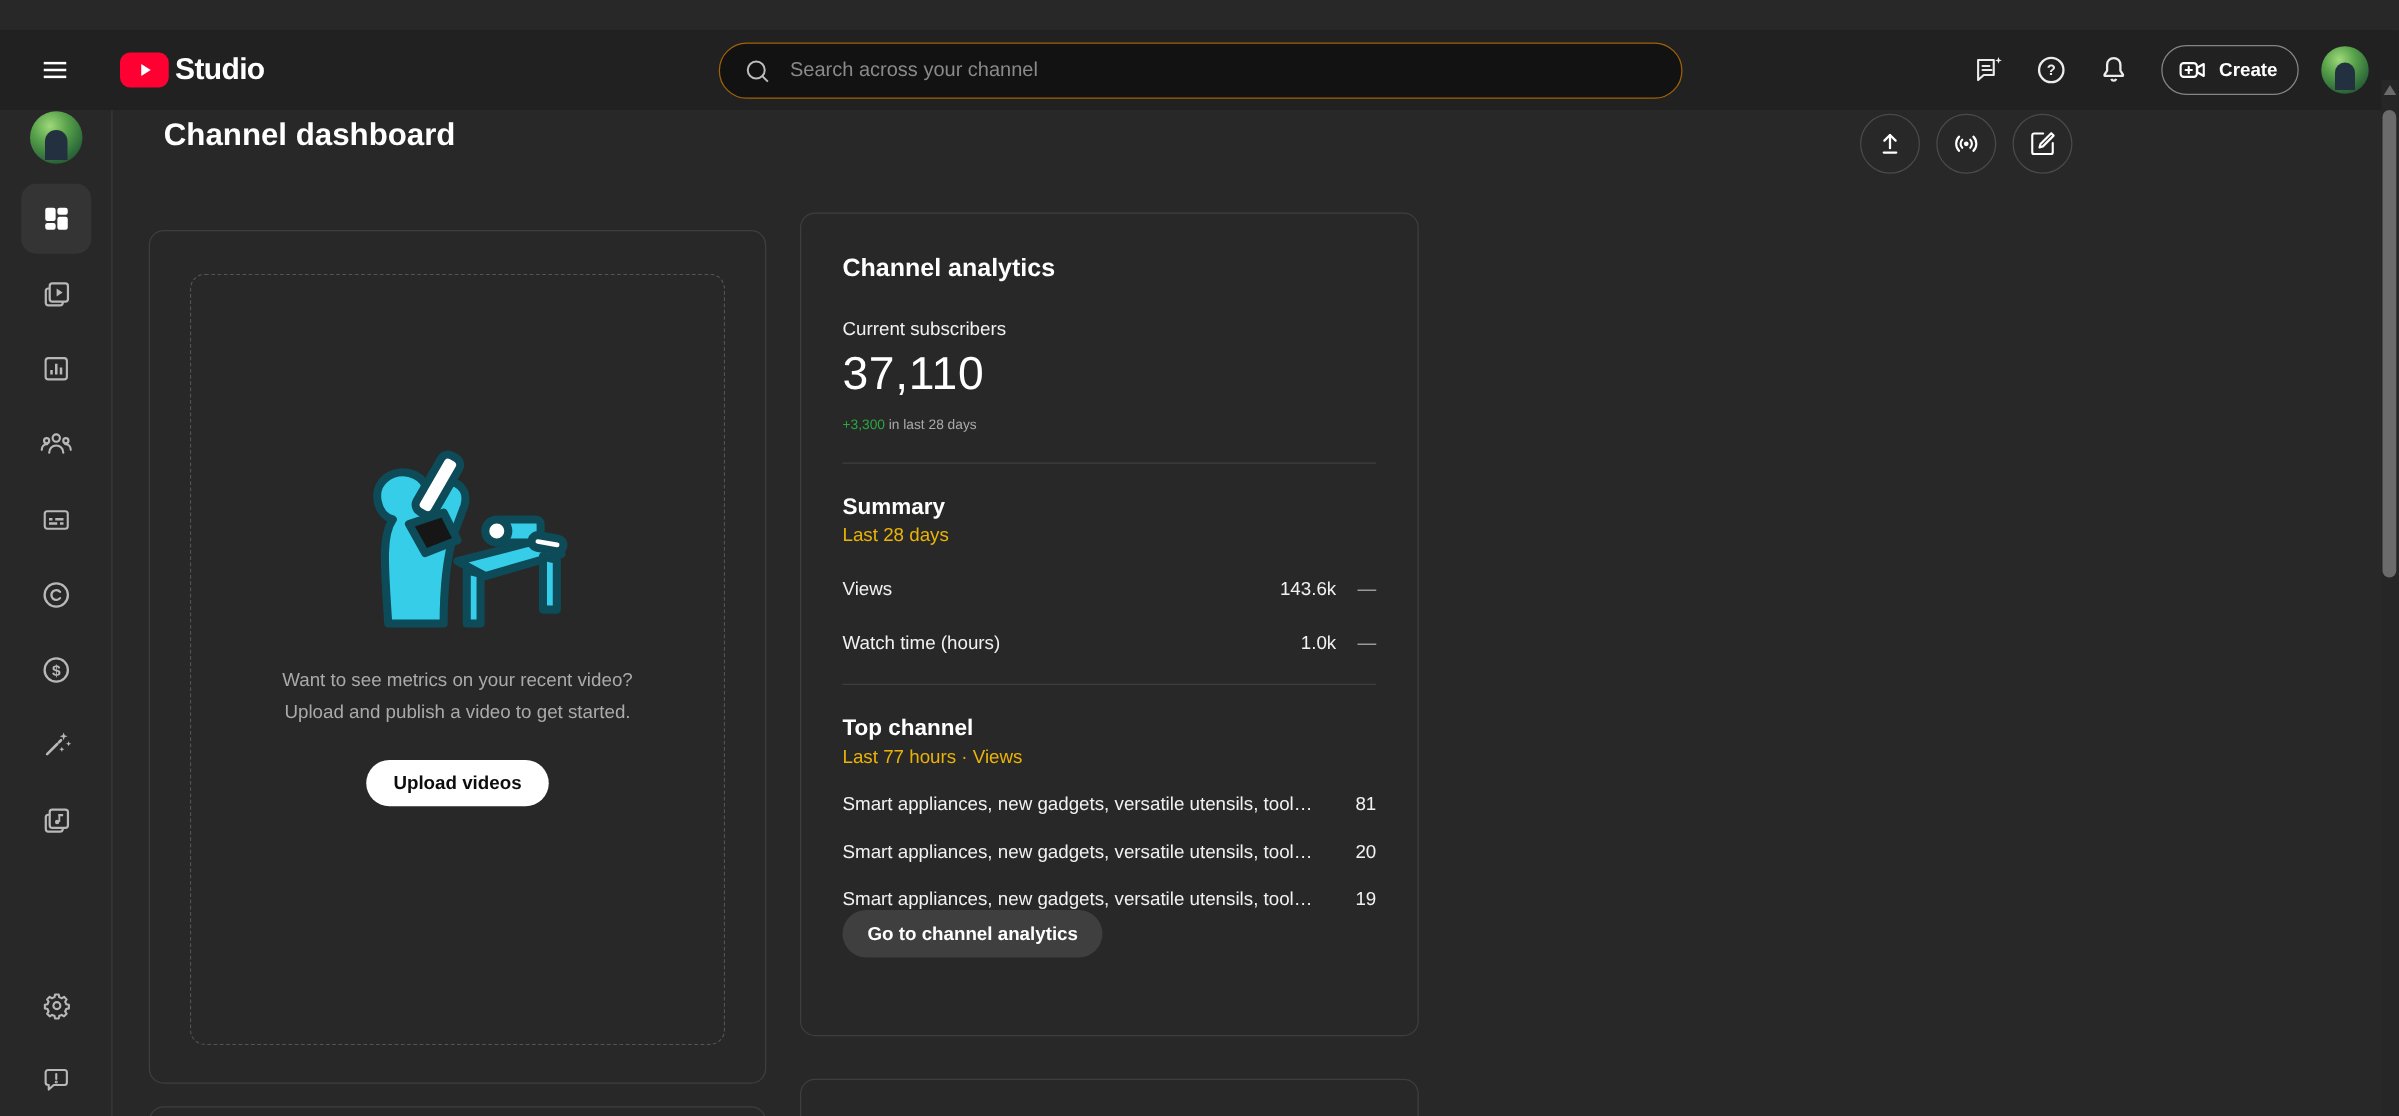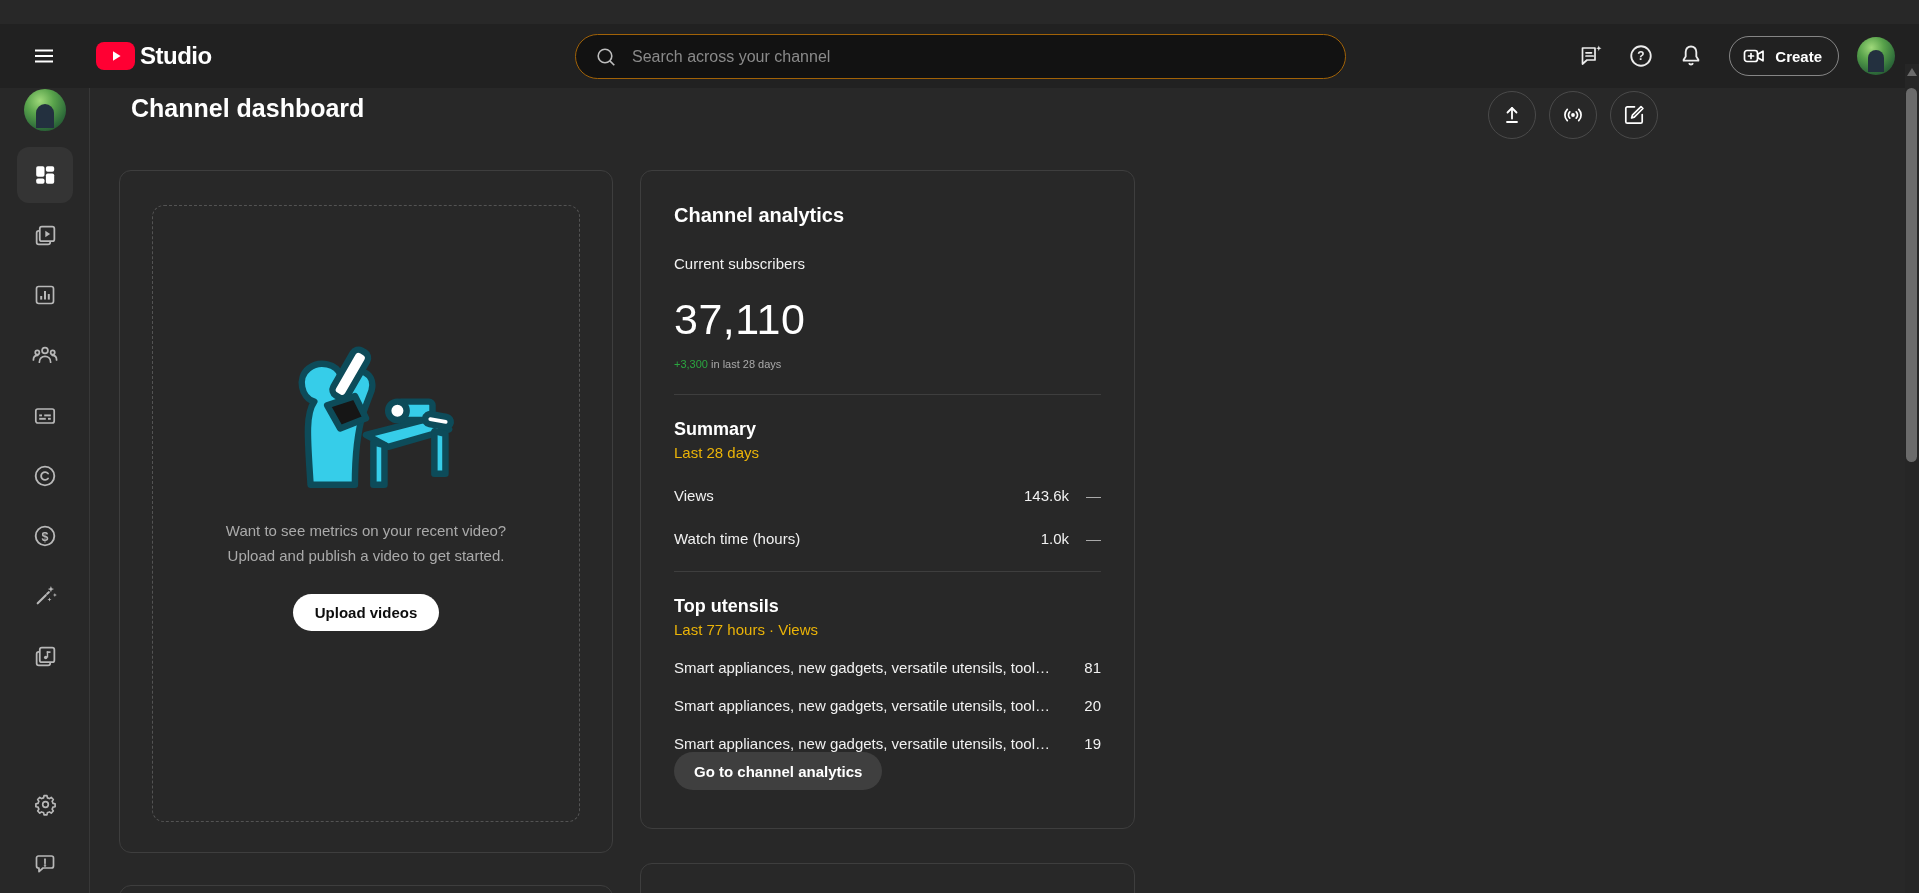--- a/index.html
+++ b/index.html
@@ -48,32 +48,32 @@
 
   
   .content { position:absolute; left:90px; top:64px; width:1815px; height:829px; background:#282828; overflow:hidden; }
   .page-title { position:absolute; left:41px; top:30px; font-size:25px; font-weight:bold; color:#fff; }
 
   .page-actions { position:absolute; left:1398px; top:27px; display:flex; gap:13px; }
   .circle-btn { width:48px; height:48px; border-radius:50%; background:transparent; border:1px solid #4a4a4a;
                 color:#fff; cursor:pointer; display:flex; align-items:center; justify-content:center; }
 
   .card { position:absolute; background:#282828; border:1px solid #3e3e3e; border-radius:12px; }
-  .card-upload { left:29px; top:106px; width:494px; height:683px; }
+  .card-upload { left:29px; top:120px; width:494px; height:683px; }
   .dashed-zone { position:absolute; left:32px; top:34px; right:32px; bottom:30px; border:1px dashed #535353;
                  border-radius:12px; display:flex; flex-direction:column; align-items:center; }
   .illus { margin-top:118px; }
   .prompt { margin-top:24px; text-align:center; color:#aaaaaa; font-size:15px; line-height:25px; }
   .upload-btn { margin-top:26px; height:37px; padding:0 22px; background:#ffffff; color:#0d0d0d; border:none;
                 border-radius:19px; font-size:15px; font-weight:bold; cursor:pointer; font-family:inherit; }
 
   .card-analytics { left:550px; top:106px; width:495px; height:659px; padding:33px; }
   .an-title { font-size:20px; font-weight:bold; color:#fff; }
   .sub-label { margin-top:28px; font-size:15px; color:#f1f1f1; }
-  .sub-value { margin-top:23px; font-size:43px; font-weight:400; color:#fff; letter-spacing:0.5px; }
+  .sub-value { margin-top:6px; font-size:37px; font-weight:400; color:#fff; letter-spacing:0.5px; }
   .sub-delta { margin-top:14px; font-size:11px; color:#aaaaaa; }
   .sub-delta .green { color:#2BA640; }
   .divider { border:none; border-top:1px solid #3e3e3e; margin:24px 0 0 0; }
   .sec-title { margin-top:24px; font-size:18px; font-weight:bold; color:#fff; }
   .sec-sub { margin-top:4px; font-size:15px; color:#eab308; }
   .metric-row { display:flex; align-items:center; margin-top:26px; font-size:15px; }
   .metric-row .lbl { flex:1; color:#f1f1f1; }
   .metric-row .val { color:#f1f1f1; }
   .metric-row .trend { color:#aaaaaa; margin-left:14px; width:18px; text-align:right; }
   .top-row { display:flex; align-items:center; margin-top:21px; font-size:15px; }
@@ -379,21 +379,21 @@
       <span class="trend">—</span>
     </div>
     <div class="metric-row">
       <span class="lbl">Watch time (hours)</span>
       <span class="val">1.0k</span>
       <span class="trend">—</span>
     </div>
 
     <hr class="divider">
 
-    <div class="sec-title">Top utensils</div>
+    <div class="sec-title">Top channel</div>
     <div class="sec-sub">Last 77 hours · Views</div>
 
     <div class="top-row">
       <span class="ttl">Smart appliances, new gadgets, versatile utensils, tool…</span>
       <span class="val">81</span>
     </div>
     <div class="top-row">
       <span class="ttl">Smart appliances, new gadgets, versatile utensils, tool…</span>
       <span class="val">20</span>
     </div>

